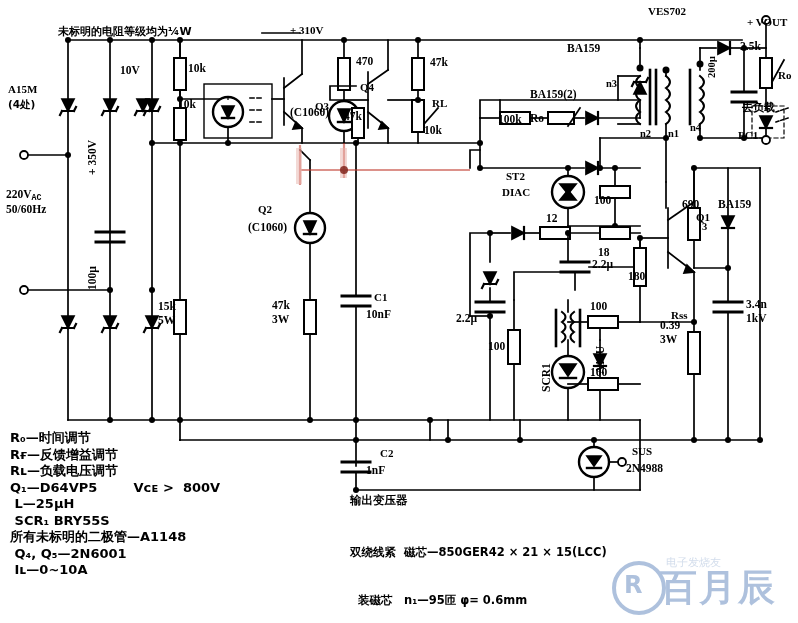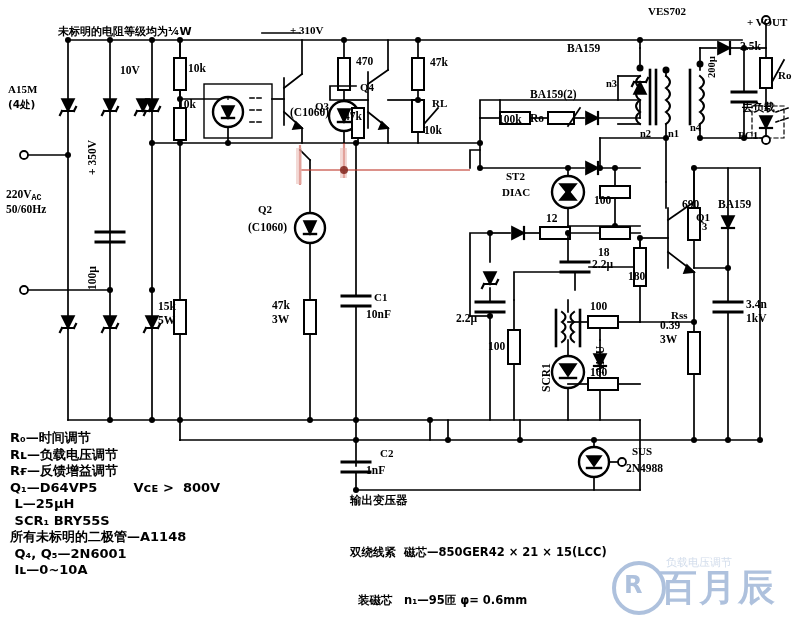--- a/index.html
+++ b/index.html
@@ -531,22 +531,22 @@
   <div class="lbl cn s12" style="left:742px;top:102px;">去负载</div>
   <div class="lbl s12" style="left:738px;top:130px;">PC1</div>
 
   <div class="lbl s10" style="left:668px;top:128px;">n1</div>
   <div class="lbl s10" style="left:640px;top:128px;">n2</div>
   <div class="lbl s10" style="left:606px;top:78px;text-align:right;">n3</div>
   <div class="lbl s10" style="left:690px;top:122px;">n4</div>
 
   <div class="notes cn">
     <div>R₀—时间调节</div>
+    <div>Rғ—反馈增益调节</div>
     <div>Rʟ—负载电压调节</div>
-    <div>Rғ—反馈增益调节</div>
     <div>Q₁—D64VP5        Vᴄᴇ &gt;  800V</div>
     <div> L—25µH</div>
     <div> SCR₁ BRY55S</div>
     <div>所有未标明的二极管—A1148</div>
     <div> Q₄, Q₅—2N6001</div>
     <div> Iʟ—0~10A</div>
   </div>
 
   <div class="tnotes cn">
     <div style="margin-bottom:4px;">输出变压器</div>
@@ -561,17 +561,17 @@
         
         
         
       </div>
     </div>
   </div>
 
   <div class="wm">
     <div class="wring"></div>
     <div class="wr2">R</div>
-    <div class="wsm">负载电压调节</div>
+    <div class="wsm">电子发烧友</div>
     <div class="wtxt">百月辰</div>
   </div>
 
 </div>
 
 </body></html>

